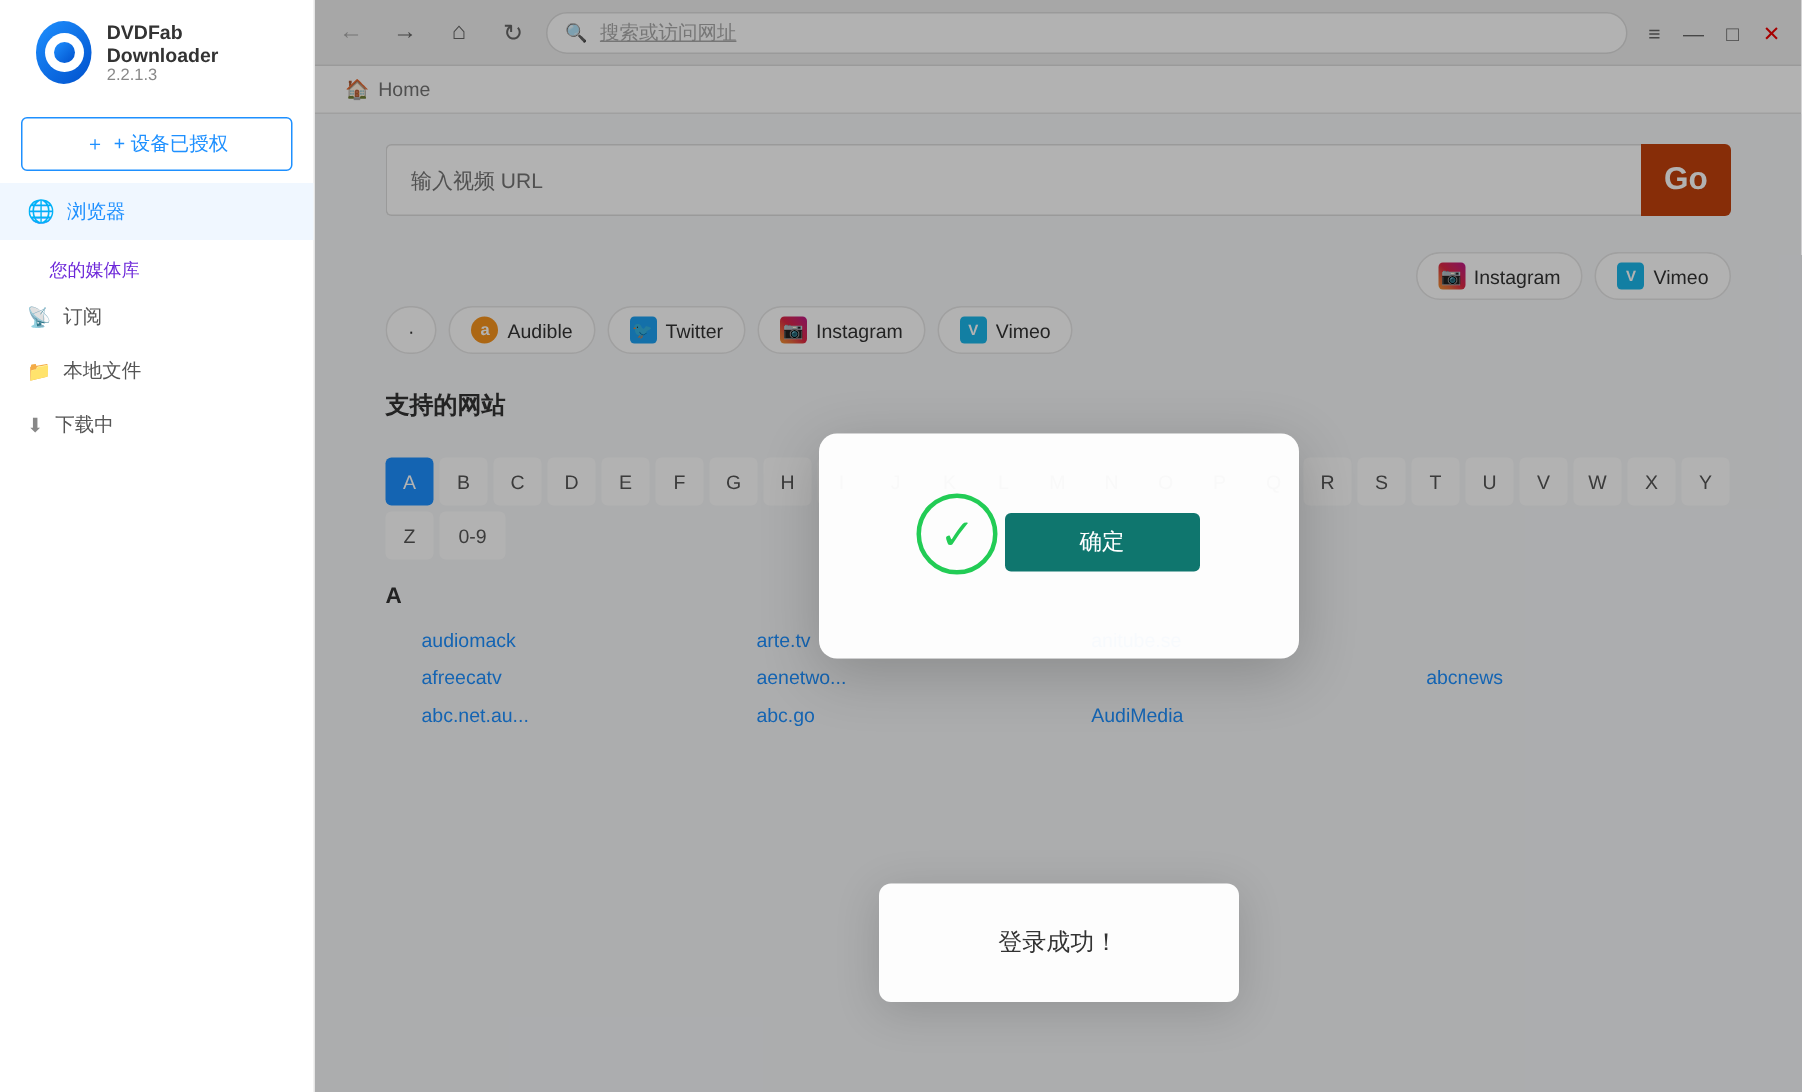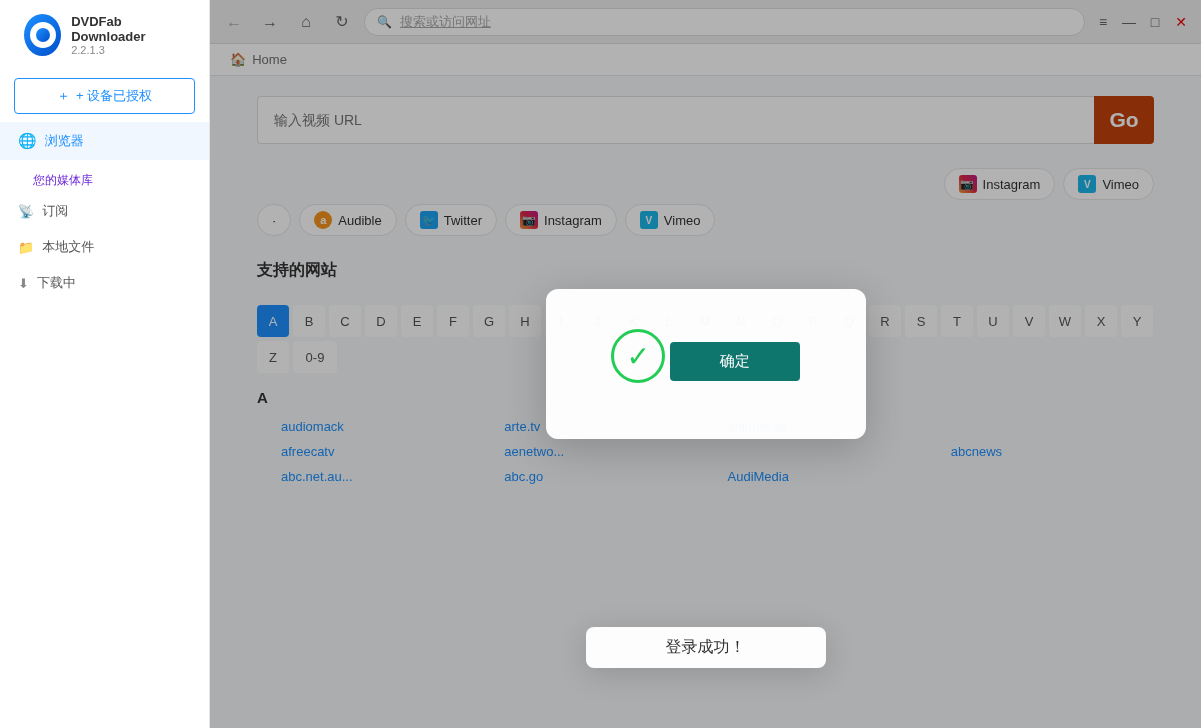--- a/index.html
+++ b/index.html
@@ -316,21 +316,21 @@
     }
 
     
     .toast-modal {
       position: absolute;
       bottom: 60px;
       left: 50%;
       transform: translateX(-50%);
       background: rgba(255,255,255,0.97);
       border-radius: 8px;
-      padding: 10px 80px;
+      padding: 29px 80px;
       font-size: 16px;
       color: #333;
       box-shadow: 0 6px 30px rgba(0,0,0,0.15);
       z-index: 200;
       white-space: nowrap;
     }
 
     
     #content::-webkit-scrollbar { width: 8px; }
     #content::-webkit-scrollbar-track { background: #f0f0f0; }

